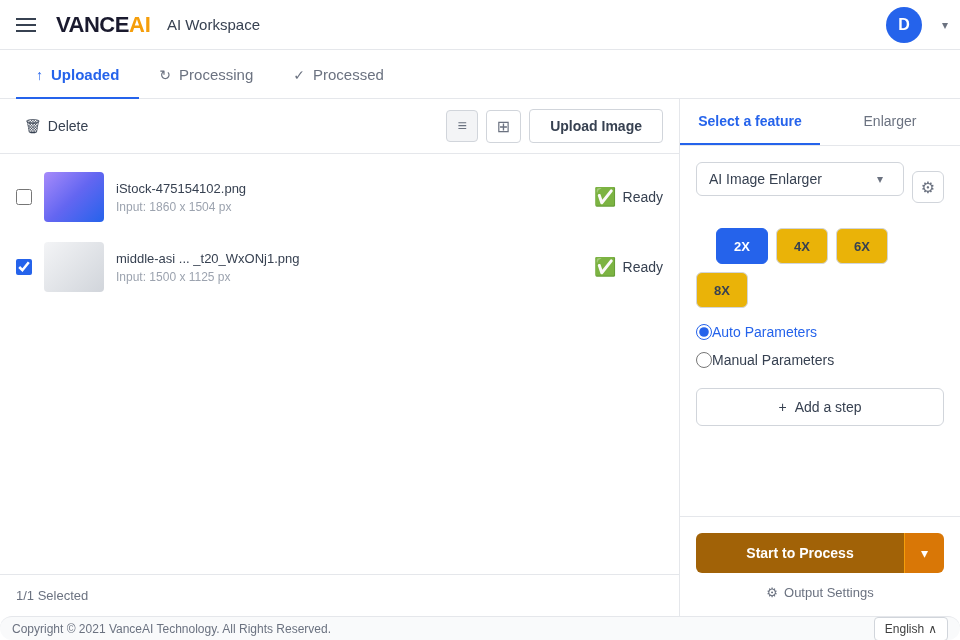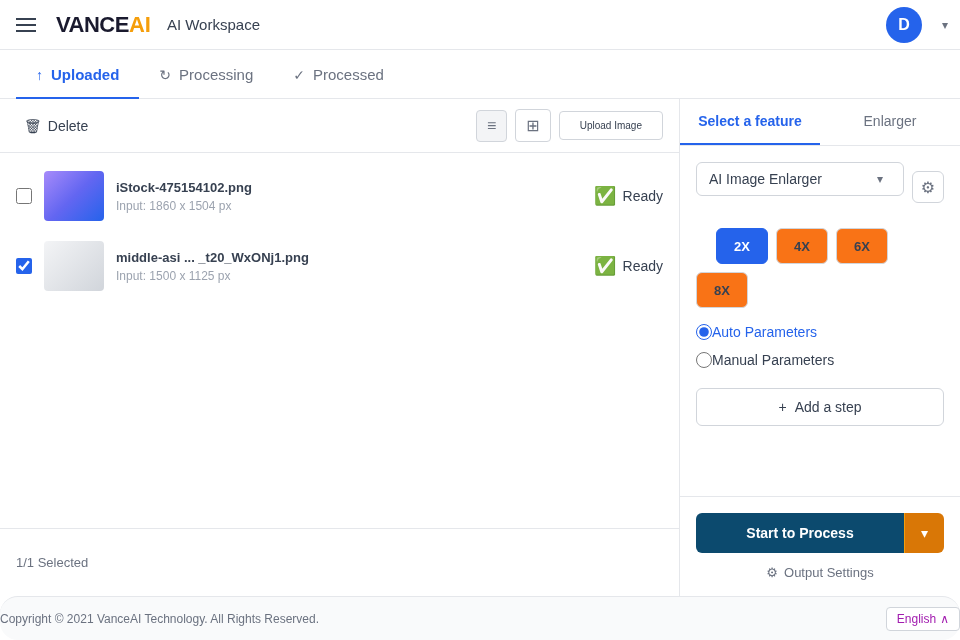--- a/index.html
+++ b/index.html
@@ -28,73 +28,73 @@
 
     
     .left-panel { flex: 1; display: flex; flex-direction: column; border-right: 1px solid #e5e7eb; overflow: hidden; }
 
     
     .toolbar { display: flex; align-items: center; padding: 10px 16px; border-bottom: 1px solid #e5e7eb; gap: 8px; }
     .delete-btn { display: flex; align-items: center; gap: 6px; color: #374151; font-size: 14px; cursor: pointer; padding: 4px 8px; border-radius: 4px; }
     .toolbar-spacer { flex: 1; }
     .view-btn { padding: 6px 10px; cursor: pointer; color: #6b7280; border: 1px solid #d1d5db; background: #fff; border-radius: 4px; font-size: 16px; }
     .view-btn.active { background: #f3f4f6; }
-    .upload-btn { padding: 8px 20px; background: #fff; border: 1px solid #d1d5db; border-radius: 4px; font-size: 10px; color: #374151; cursor: pointer; font-weight: 400; }
+    .upload-btn { padding: 8px 20px; background: #fff; border: 1px solid #d1d5db; border-radius: 4px; font-size: 14px; color: #374151; cursor: pointer; font-weight: 700; }
 
     
     .image-list { flex: 1; overflow-y: auto; padding: 8px 0; }
     .image-item { display: flex; align-items: center; padding: 10px 16px; gap: 12px; cursor: pointer; }
     .image-checkbox { width: 16px; height: 16px; accent-color: #2563eb; cursor: pointer; }
     .image-thumb { width: 60px; height: 50px; object-fit: cover; border-radius: 4px; background: #e5e7eb; overflow: hidden; flex-shrink: 0; }
     .image-info { flex: 1; }
-    .image-name { font-size: 13px; color: #374151; font-weight: 700; margin-bottom: 4px; }
+    .image-name { font-size: 13px; color: #374151; font-weight: 400; margin-bottom: 4px; }
     .image-size { font-size: 12px; color: #9ca3af; }
     .image-status { display: flex; align-items: center; gap: 6px; color: #374151; font-size: 14px; }
     .status-check { color: #22c55e; font-size: 18px; }
 
     
-    .left-footer { padding: 26px 16px; border-top: 1px solid #e5e7eb; font-size: 13px; color: #6b7280; background: #fff; }
+    .left-footer { padding: 13px 16px; border-top: 1px solid #e5e7eb; font-size: 13px; color: #6b7280; background: #fff; }
 
     
     .right-panel { width: 280px; display: flex; flex-direction: column; background: #fff; }
     .right-tabs { display: flex; border-bottom: 1px solid #e5e7eb; }
     .right-tab { flex: 1; padding: 14px 16px; text-align: center; font-size: 14px; color: #6b7280; cursor: pointer; border-bottom: 2px solid transparent; }
     .right-tab.active { color: #2563eb; border-bottom: 2px solid #2563eb; font-weight: 600; }
 
     
     .feature-selector { padding: 16px; }
     .feature-dropdown { display: flex; align-items: center; border: 1px solid #d1d5db; border-radius: 6px; padding: 8px 12px; margin-bottom: 16px; cursor: pointer; background: #fff; }
     .feature-dropdown-label { flex: 1; font-size: 14px; color: #374151; }
     .feature-dropdown-arrow { color: #6b7280; font-size: 12px; margin-right: 8px; }
     .gear-btn { width: 32px; height: 32px; border: 1px solid #d1d5db; border-radius: 6px; display: flex; align-items: center; justify-content: center; cursor: pointer; color: #6b7280; font-size: 16px; }
 
     
     .scale-options { display: flex; gap: 8px; margin-bottom: 16px; flex-wrap: wrap; }
-    .scale-btn { width: 52px; height: 36px; border: 1px solid #d1d5db; border-radius: 6px; font-size: 13px; font-weight: 600; cursor: pointer; background: #f97316; color: #374151; }
+    .scale-btn { width: 52px; height: 36px; border: 1px solid #d1d5db; border-radius: 6px; font-size: 13px; font-weight: 600; cursor: pointer; background: #eab308; color: #374151; }
     .scale-btn.active { background: #2563eb; color: #fff; border-color: #2563eb; margin-left: 20px; }
 
     
     .param-options { display: flex; flex-direction: column; gap: 12px; margin-bottom: 20px; }
     .param-option { display: flex; align-items: flex-end; gap: 0; font-size: 14px; color: #374151; cursor: pointer; }
     .radio-btn { width: 16px; height: 16px; accent-color: #2563eb; cursor: pointer; }
     .param-label-active { color: #2563eb; }
 
     
     .add-step-btn { display: flex; align-items: center; justify-content: center; gap: 8px; border: 1px solid #d1d5db; border-radius: 6px; padding: 10px; font-size: 14px; color: #374151; cursor: pointer; background: #fff; width: 100%; }
 
     
     .right-panel-footer { margin-top: auto; padding: 16px; border-top: 1px solid #e5e7eb; }
     .process-btn-group { display: flex; margin-bottom: 12px; border-radius: 6px; overflow: hidden; }
-    .process-btn { flex: 1; padding: 12px; background: #0c4a6e; color: #fff; font-size: 14px; font-weight: 600; border: none; cursor: pointer; }
+    .process-btn { flex: 1; padding: 12px; background: #a16207; color: #fff; font-size: 14px; font-weight: 600; border: none; cursor: pointer; }
     .process-dropdown-btn { width: 40px; background: #d97706; color: #fff; border: none; cursor: pointer; font-size: 14px; display: flex; align-items: center; justify-content: center; border-left: 1px solid #f59e0b; }
     .output-settings { display: flex; align-items: center; justify-content: center; gap: 6px; font-size: 13px; color: #6b7280; cursor: pointer; }
 
     
-    .bottom-bar { display: flex; align-items: center; justify-content: space-between; padding: 8px 0; border-top: 1px solid #e5e7eb; background: #f9fafb; font-size: 12px; color: #6b7280; height: 44px; border-radius: 18px; }
-    .lang-btn { display: flex; align-items: center; gap: 4px; padding: 4px 10px; border: 1px solid #d1d5db; border-radius: 4px; background: #fff; cursor: pointer; font-size: 12px; color: #a21caf; }
+    .bottom-bar { display: flex; align-items: center; justify-content: space-between; padding: 8px 12px; border-top: 1px solid #e5e7eb; background: #f9fafb; font-size: 12px; color: #6b7280; height: 24px; border-radius: 18px; }
+    .lang-btn { display: flex; align-items: center; gap: 4px; padding: 4px 10px; border: 1px solid #d1d5db; border-radius: 4px; background: #fff; cursor: pointer; font-size: 12px; color: #404040; }
 
     
     .thumb-face { width: 100%; height: 100%; background: linear-gradient(135deg, #a78bfa 0%, #6366f1 50%, #2563eb 100%); }
     .thumb-person { width: 100%; height: 100%; background: linear-gradient(135deg, #f3f4f6 0%, #d1d5db 100%); }
   </style>
 </head>
 <body>
 
 <div class="header">
   <div class="hamburger">

